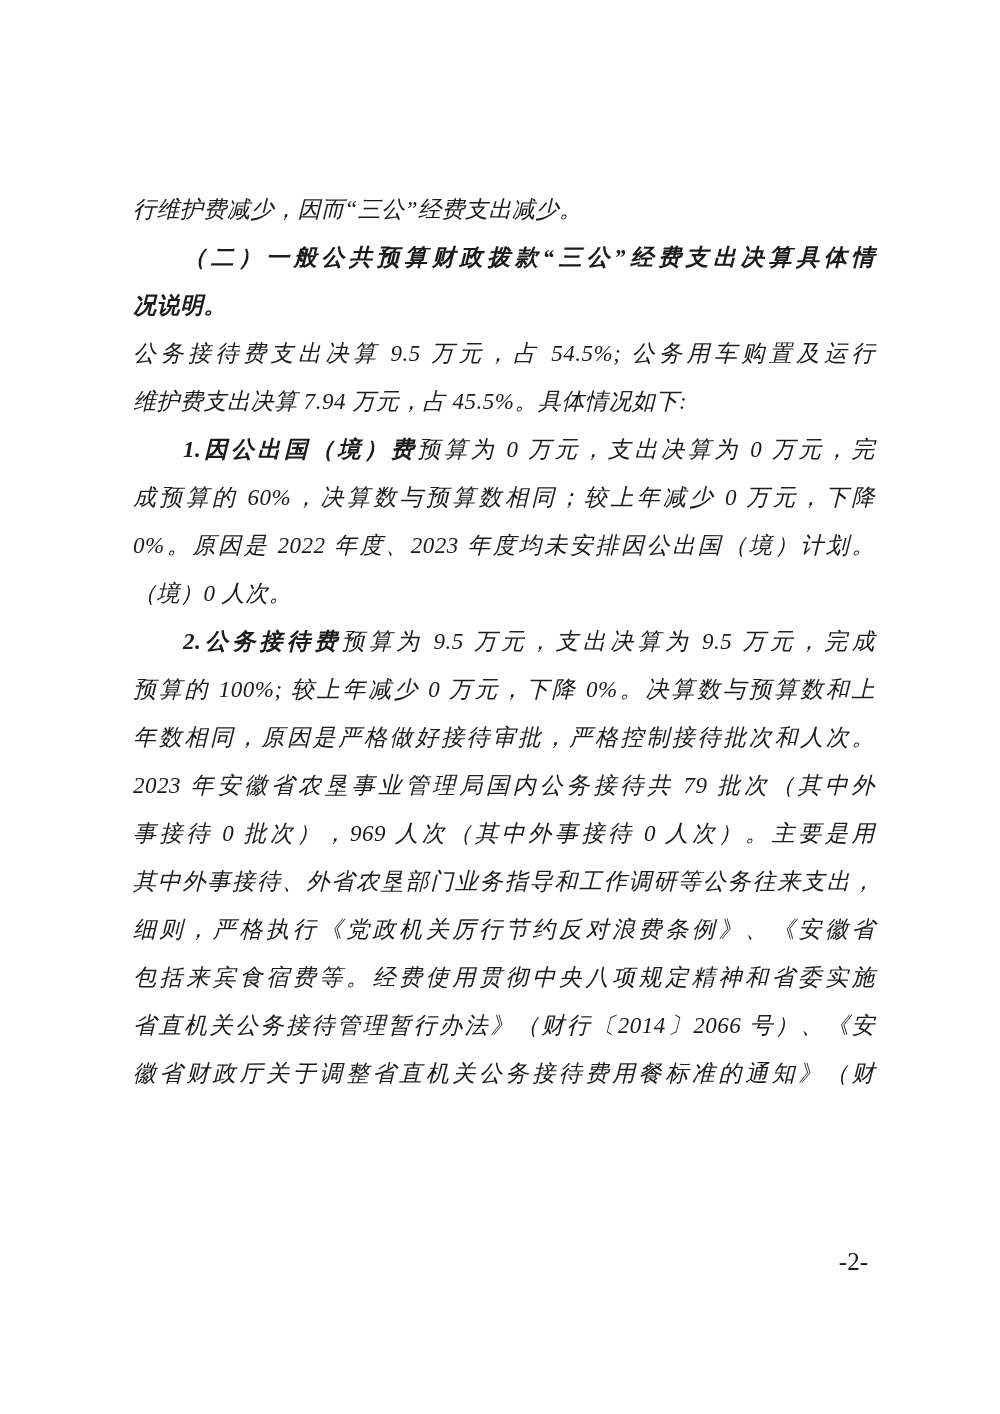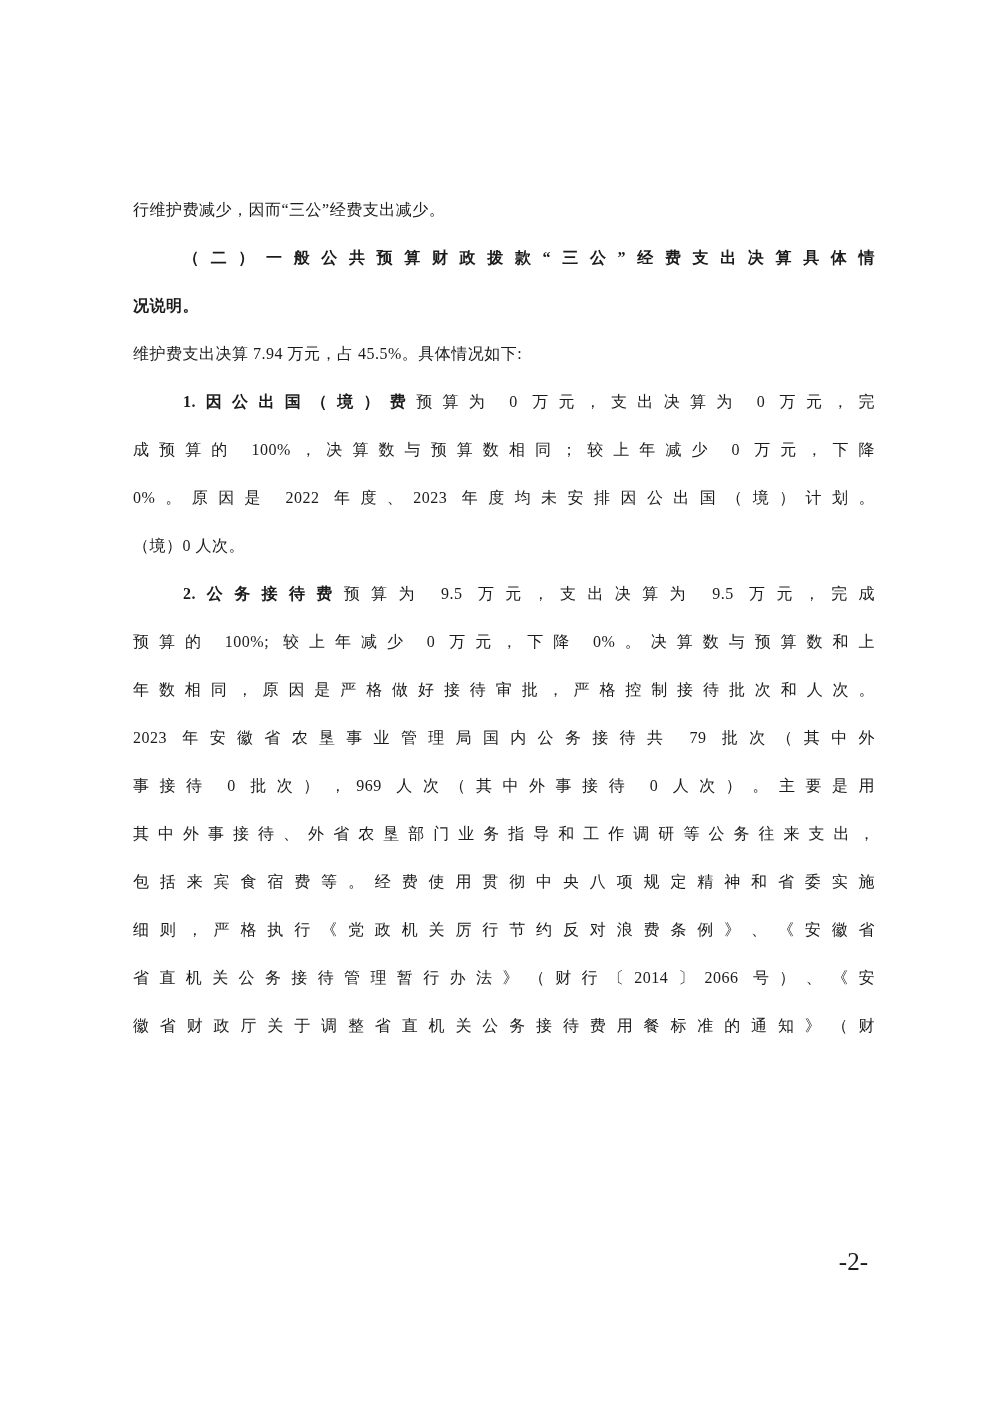--- a/index.html
+++ b/index.html
@@ -16,26 +16,27 @@
     font-family: "Liberation Serif", "DejaVu Serif", serif;
     color: #1b1b1b;
   }
   .text-column {
     position: absolute;
     left: 133px;
     top: 186px;
     width: 742px;
   }
   .line {
-    font-size: 16px;
+    font-size: 23px;
     line-height: 48px;
     height: 48px;
     text-align: left;
     white-space: normal;
     letter-spacing: 0.5px;
+    font-style: italic;
   }
   .line.justify {
     text-align: justify;
     text-align-last: justify;
     text-justify: inter-character;
   }
   .line.indent {
     text-indent: 50px;
   }
   .bold {
@@ -51,30 +52,31 @@
   }
 </style>
 </head>
 <body>
 
 <div class="page">
   <div class="text-column">
       <div class="line"><span class="">行维护费减少，因而“三公”经费支出减少。</span></div>
       <div class="line justify indent"><span class="bold">（二）一般公共预算财政拨款“三公”经费支出决算具体情</span></div>
       <div class="line"><span class="bold">况说明。</span></div>
+      <div class="line justify"><span class="">公务接待费支出决算 9.5 万元，占 54.5%; 公务用车购置及运行</span></div>
       <div class="line"><span class="">维护费支出决算 7.94 万元，占 45.5%。具体情况如下:</span></div>
       <div class="line justify indent"><span class="bold">1.因公出国（境）费</span><span class="">预算为 0 万元，支出决算为 0 万元，完</span></div>
-      <div class="line justify"><span class="">成预算的 100%，决算数与预算数相同；较上年减少 0 万元，下降</span></div>
+      <div class="line justify"><span class="">成预算的 60%，决算数与预算数相同；较上年减少 0 万元，下降</span></div>
       <div class="line justify"><span class="">0%。原因是 2022 年度、2023 年度均未安排因公出国（境）计划。</span></div>
       <div class="line"><span class="">（境）0 人次。</span></div>
       <div class="line justify indent"><span class="bold">2.公务接待费</span><span class="">预算为 9.5 万元，支出决算为 9.5 万元，完成</span></div>
       <div class="line justify"><span class="">预算的 100%; 较上年减少 0 万元，下降 0%。决算数与预算数和上</span></div>
       <div class="line justify"><span class="">年数相同，原因是严格做好接待审批，严格控制接待批次和人次。</span></div>
       <div class="line justify"><span class="">2023 年安徽省农垦事业管理局国内公务接待共 79 批次（其中外</span></div>
       <div class="line justify"><span class="">事接待 0 批次），969 人次（其中外事接待 0 人次）。主要是用</span></div>
       <div class="line justify"><span class="">其中外事接待、外省农垦部门业务指导和工作调研等公务往来支出，</span></div>
+      <div class="line justify"><span class="">细则，严格执行《党政机关厉行节约反对浪费条例》、《安徽省</span></div>
       <div class="line justify"><span class="">包括来宾食宿费等。经费使用贯彻中央八项规定精神和省委实施</span></div>
-      <div class="line justify"><span class="">细则，严格执行《党政机关厉行节约反对浪费条例》、《安徽省</span></div>
       <div class="line justify"><span class="">省直机关公务接待管理暂行办法》（财行〔2014〕2066 号）、《安</span></div>
       <div class="line justify"><span class="">徽省财政厅关于调整省直机关公务接待费用餐标准的通知》（财</span></div>
     </div>
   <div class="page-number">-2-</div>
 </div>
 
 </body></html>

